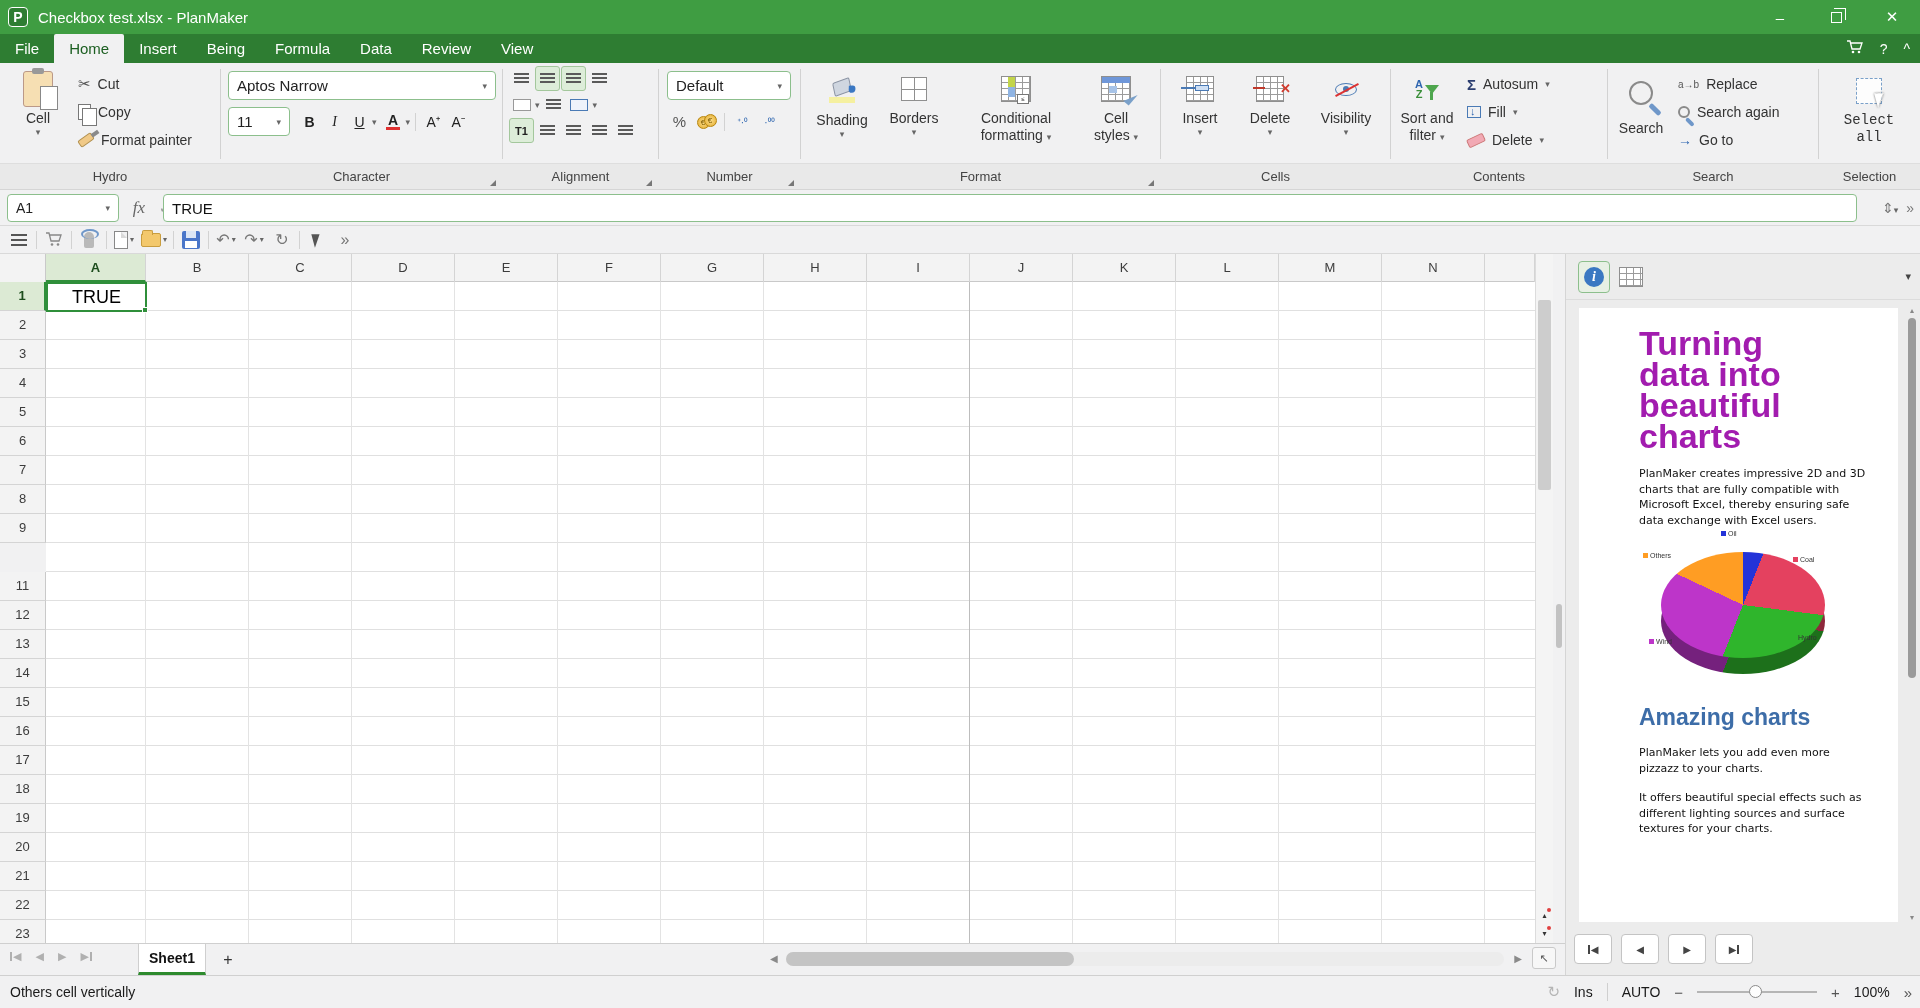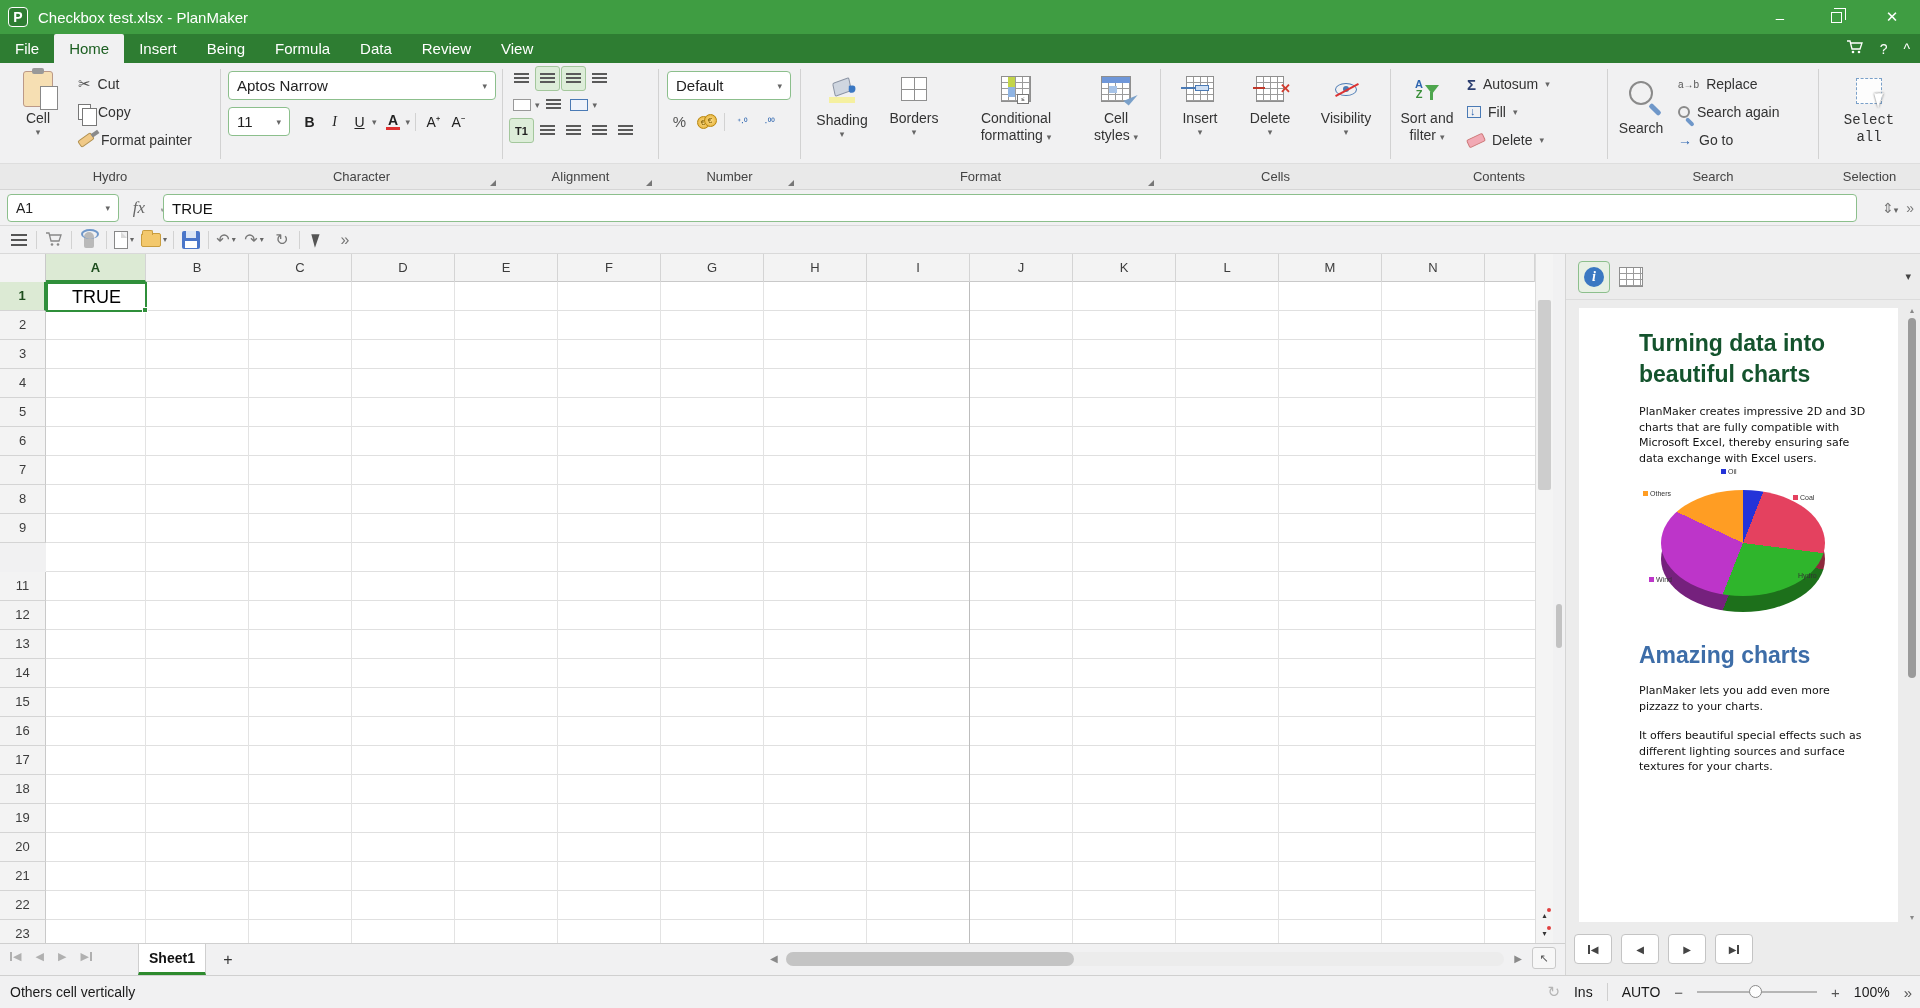--- a/index.html
+++ b/index.html
@@ -127,21 +127,21 @@
 
   
   .sidebar { position:absolute; left:1565px; top:254px; width:355px; height:721px; background:#ececec; border-left:1px solid #d5d5d5; }
   .sb-iconstrip { position:absolute; left:0; top:0; width:355px; height:46px; border-bottom:1px solid #dcdcdc; display:flex; align-items:center; }
   .sb-info { width:32px; height:32px; margin-left:12px; border:1px solid #8cbf8c; background:#e7f0e4; border-radius:4px; display:flex; align-items:center; justify-content:center; }
   .infocircle { width:20px; height:20px; border-radius:50%; background:#3a78c2; color:#fff; font-family:"Liberation Serif",serif; font-style:italic; font-weight:bold; font-size:14px; display:flex; align-items:center; justify-content:center; }
   .sb-table { width:30px; height:30px; margin-left:6px; display:flex; align-items:center; justify-content:center; }
   .sb-dd { position:absolute; right:10px; top:16px; color:#444; font-size:11px; }
   .panel { position:absolute; left:13px; top:54px; width:319px; height:614px; background:#fff; overflow:hidden; }
   .panel-pad { position:absolute; left:60px; top:20px; width:228px; }
-  .sb-h1 { color:#14532d; font-weight:bold; font-size:23px; line-height:31px; width:200px; }
+  .sb-h1 { color:#a21caf; font-weight:bold; font-size:34px; line-height:31px; width:200px; }
   .sb-p { font-family:"DejaVu Sans",sans-serif; font-size:11px; line-height:15.5px; color:#111; margin-top:14px; }
   .sb-h2 { color:#3d6da8; font-weight:bold; font-size:23px; margin-top:16px; }
   .piewrap { position:relative; width:228px; height:150px; margin-top:10px; }
   .pie-side { position:absolute; left:22px; top:30px; width:164px; height:106px; border-radius:50%; filter:brightness(.62); }
   .pie-top { position:absolute; left:22px; top:14px; width:164px; height:106px; border-radius:50%; }
   .pielabel { position:absolute; font-size:7px; color:#333; display:flex; align-items:center; gap:2px; white-space:nowrap; }
   .pielabel .sq { width:5px; height:5px; display:inline-block; }
   .panel-scroll { position:absolute; right:3px; top:56px; width:10px; height:610px; }
   .ps-thumb { position:absolute; left:1px; top:8px; width:8px; height:360px; background:#9a9a9a; border-radius:4px; }
   .ps-arrow { position:absolute; left:0; width:10px; text-align:center; font-size:8px; color:#888; }

